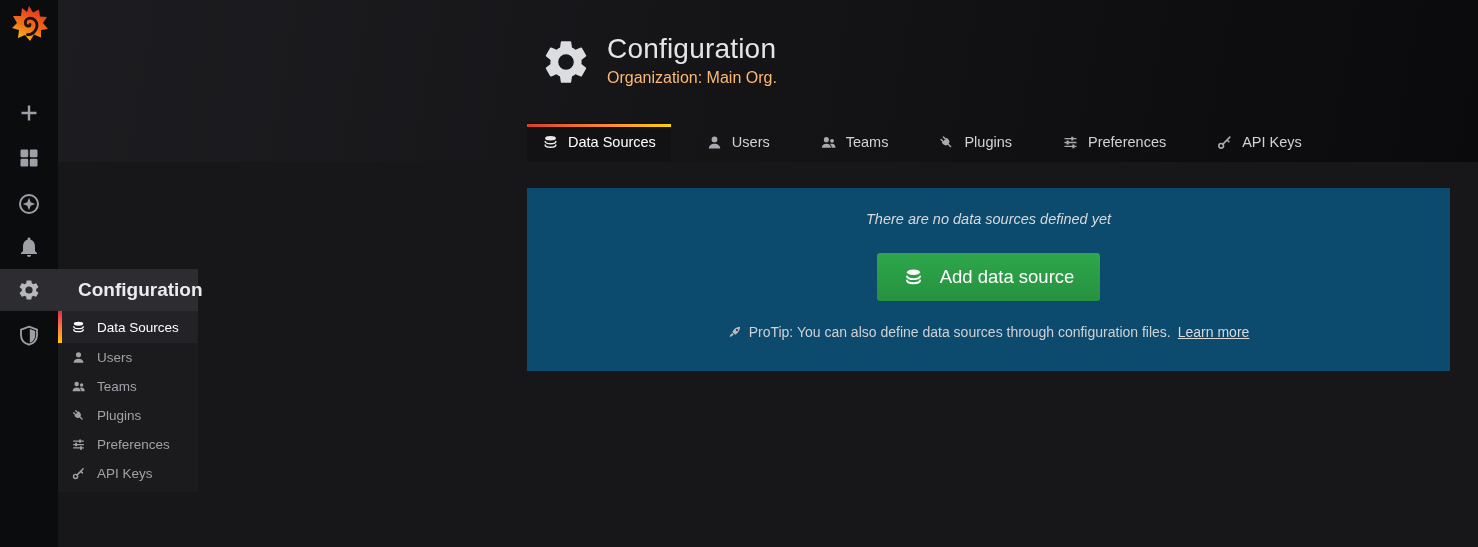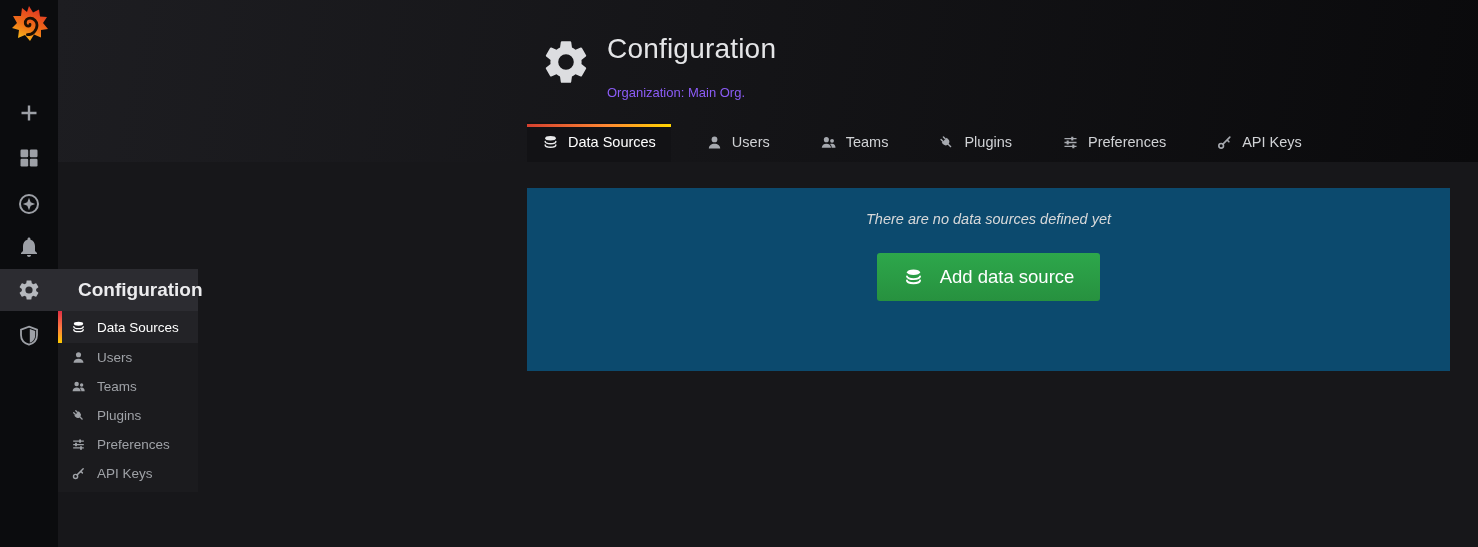--- a/index.html
+++ b/index.html
@@ -31,21 +31,21 @@
     padding-left:13px; gap:11px; color:#9fa2a7; font-size:13.5px; cursor:pointer; }
   .flyout-item svg { width:15px; height:15px; flex:0 0 15px; }
   .flyout-item.active { background:#232327; color:#ffffff; height:32px; }
   .flyout-item.active::before { content:""; position:absolute; left:0; top:0; bottom:0;
     width:4px; background:linear-gradient(to bottom,#e02f44 0%,#ff7941 52%,#ffcb00 100%); }
 
   
   .page-heading { position:absolute; left:540px; top:33px; display:flex; gap:15px; }
   .page-heading .big-gear { width:52px; height:52px; color:#dcdde0; margin-top:3px; }
   .heading-texts h1 { color:#e4e5e7; font-size:28px; font-weight:500; letter-spacing:.2px; }
-  .heading-texts .sub { margin-top:20px; color:#8b5cf6; font-size:13px; }
+  .heading-texts .sub { margin-top:4px; color:#fdba74; font-size:16px; }
 
   
   .tabs { position:absolute; left:527px; top:122px; height:40px; display:flex; z-index:5; }
   .tab { position:relative; display:flex; align-items:center; gap:9px; padding:0 15px;
     font-size:14.5px; color:#d0d2d5; cursor:pointer; }
   .tab svg { width:17px; height:17px; color:#a6a9af; }
   .tab + .tab { margin-left:20px; }
   .tab.active { background:#121215; color:#ffffff; }
   .tab.active svg { color:#e8e9ea; }
   .tab.active::before { content:""; position:absolute; left:0; right:0; top:2px; height:3px;
@@ -251,15 +251,24 @@
   <div class="panel">
     <div class="empty-msg">There are no data sources defined yet</div>
 
     <button class="add-btn">
       <svg viewBox="0 0 24 24">
           <use href="#i-db"></use>
         </svg>
       <span>Add data source</span>
     </button>
 
+    <div class="protip">
+      <svg viewBox="0 0 24 24" fill="currentColor">
+        <path d="M20.8 3.2c-4.8.2-9 2.2-11.6 5.9l-1.9 2.7 4.9 4.9 2.7-1.9c3.7-2.6 5.7-6.8 5.9-11.6z"></path>
+        <circle cx="15.3" cy="8.7" r="1.7" fill="#1f2126"></circle>
+        <path d="M7.1 13.6L4.6 16.1c-.8.8-1.3 2.6-1.5 4.1 1.5-.2 3.3-.7 4.1-1.5l2.5-2.5z"></path>
+      </svg>
+      <span>ProTip: You can also define data sources through configuration files.</span>
+      <a>Learn more</a>
+    </div>
   </div>
 
 </div>
 
 </body></html>

